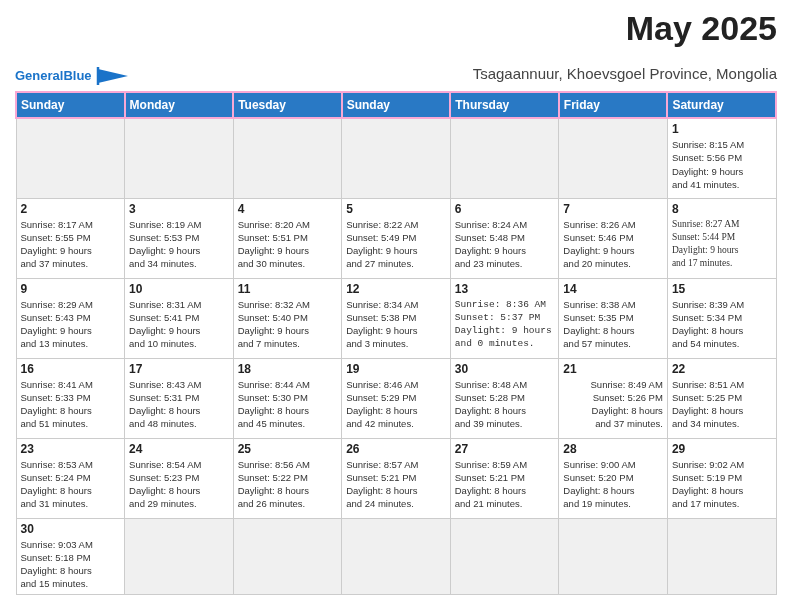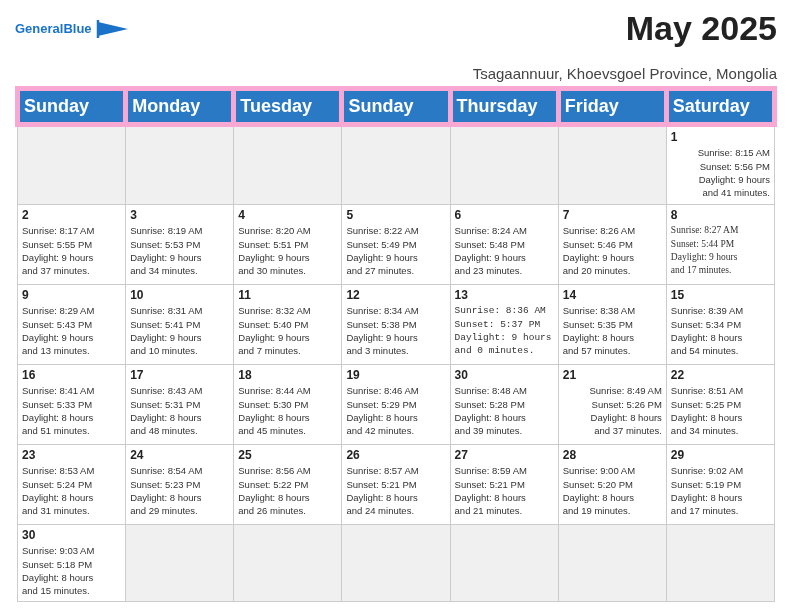--- a/index.html
+++ b/index.html
@@ -51,25 +51,25 @@
       margin-top: 18px;
     }
     table {
       width: 100%;
       border-collapse: collapse;
       table-layout: fixed;
     }
     thead tr th {
       background: #2979c5;
       color: #fff;
-      font-size: 18px;
+      font-size: 12px;
       font-weight: bold;
       padding: 5px 4px;
       text-align: left;
-      border: 5px solid #f9a8d4;
+      border: 2px solid #f9a8d4;
     }
     tbody tr td {
       border: 1px solid #ccc;
       vertical-align: top;
       padding: 3px 4px;
       font-size: 10px;
       color: #222;
       height: 80px;
       background: #fff;
     }
@@ -90,21 +90,21 @@
     }
     td.last-row {
       height: 70px;
     }
   </style>
 </head>
 <body>
 
 <div class="header-area">
   <div class="logo">
-    <div style="display:flex;align-items:center;gap:2px;">
+    <div style="display:flex;align-items:center;gap:2px;margin-top:47px;">
       <span class="logo-text"><span>General</span><span style="color:#1a73c9;">Blue</span></span>
       <svg class="logo-icon" viewBox="0 0 36 22" xmlns="http://www.w3.org/2000/svg">
         <polygon points="4,4 34,11 4,18" fill="#1a73c9"></polygon>
         <line x1="4" y1="2" x2="4" y2="20" stroke="#1a73c9" stroke-width="2.5"></line>
       </svg>
     </div>
   </div>
   <div class="title-block">
     <div class="month-title">May 2025</div>
     <div class="subtitle">Tsagaannuur, Khoevsgoel Province, Mongolia</div>
@@ -126,21 +126,21 @@
   <tbody id="calendar-body">
   <tr>
         <td class="empty"></td>
         <td class="empty"></td>
         <td class="empty"></td>
         <td class="empty"></td>
         <td class="empty"></td>
         <td class="empty"></td>
         <td>
           <span class="day-number">1</span>
-          <div class="day-info" style="white-space: pre-line; text-align: right;">Sunrise: 8:15 AM
+          <div class="day-info" style="white-space: pre-line;">Sunrise: 8:15 AM
 Sunset: 5:56 PM
 Daylight: 9 hours
 and 41 minutes.</div>
         </td>
       </tr>
       <tr>
         <td>
           <span class="day-number">2</span>
           <div class="day-info" style="white-space: pre-line;">Sunrise: 8:17 AM
 Sunset: 5:55 PM

